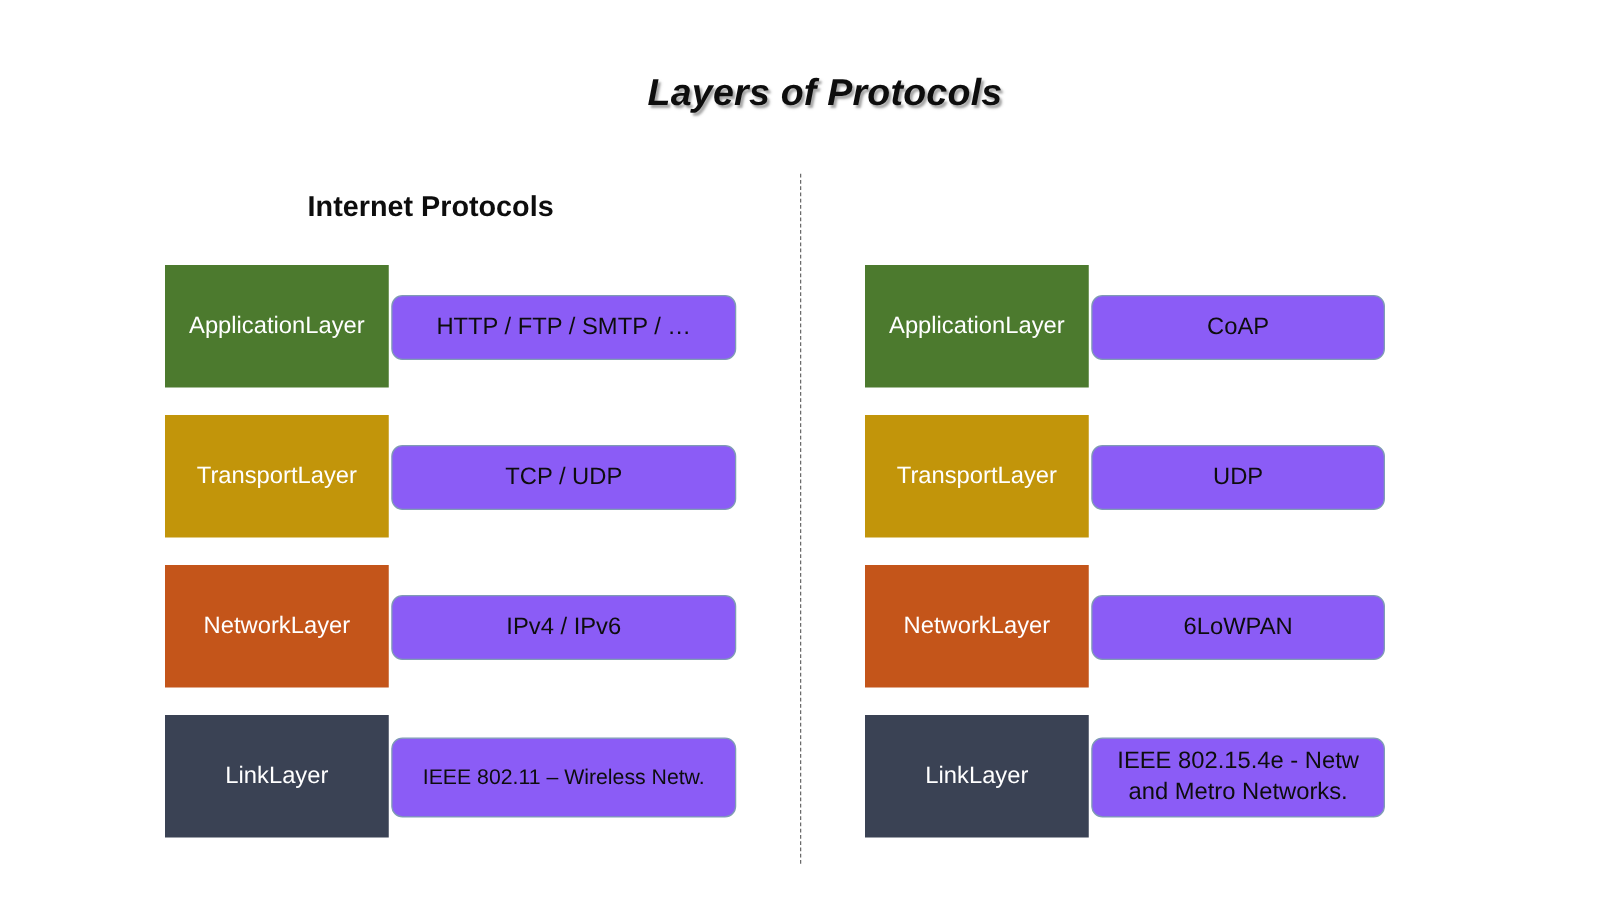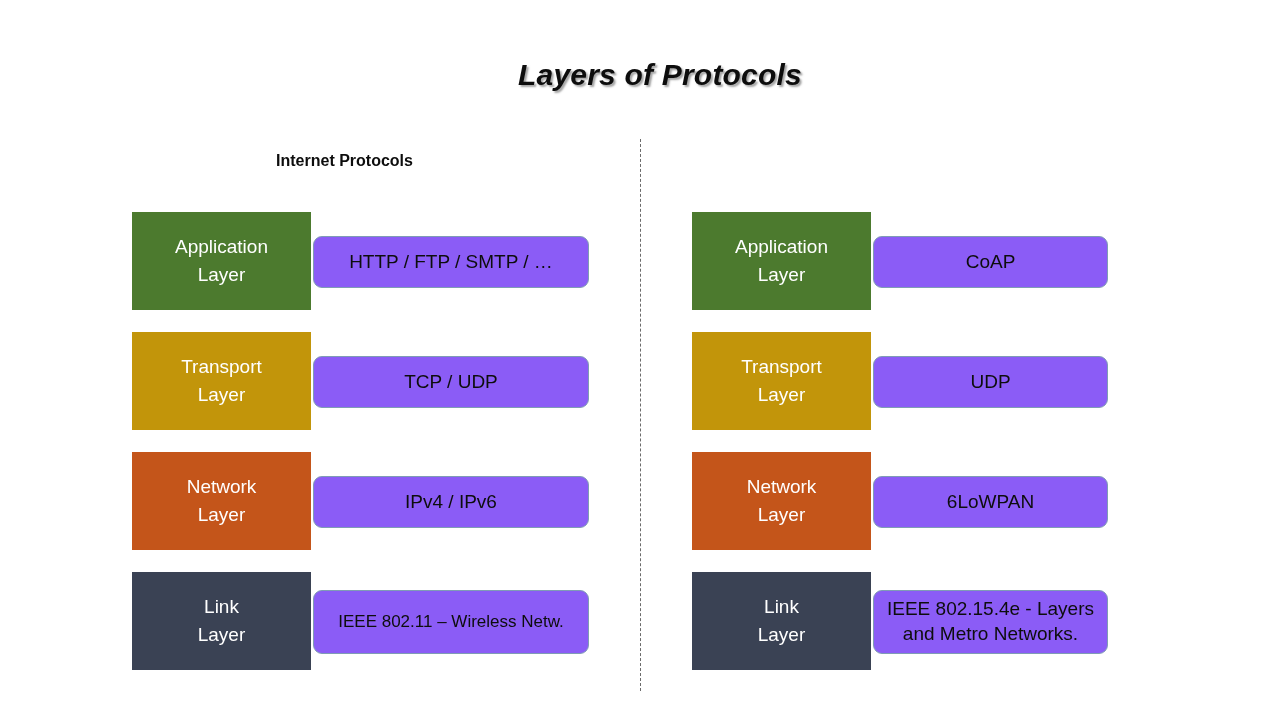--- a/index.html
+++ b/index.html
@@ -32,21 +32,21 @@
     color: #0d0d0d;
     letter-spacing: 0.2px;
     text-shadow: 2px 2px 2px rgba(90,90,90,0.55);
     margin-left: 20px;
   }
 
   
   .col-heading {
     position: absolute;
     top: 152px;
-    font-size: 16px;
+    font-size: 23px;
     font-weight: bold;
     color: #0d0d0d;
     text-align: center;
   }
   .col-heading.left  { left: 132px;  width: 425px; }
   .col-heading.right { left: 692px;  width: 560px; }
 
   
   .divider {
     position: absolute;
@@ -72,21 +72,20 @@
   .row:last-child { margin-bottom: 0; }
 
   
   .layer-box {
     position: absolute;
     left: 0;
     top: 0;
     width: 179px;
     height: 98px;
     display: flex;
-    flex-direction: column;
     align-items: center;
     justify-content: center;
     color: #ffffff;
     font-size: 19px;
     line-height: 1.45;
     text-align: center;
   }
 
   
   .proto-box {
@@ -209,21 +208,21 @@
       </div>
     </div>
 
     <div class="row">
       <div class="layer-box" style="background: rgb(58, 66, 84);">
         <span>Link</span>
         <span>Layer</span>
       </div>
       <div class="proto-box tall big">
         <div>
-          <div>IEEE 802.15.4e - Layers</div>
+          <div>IEEE 802.15.4e - Netw</div>
           <div>and Metro Networks.</div>
         </div>
       </div>
     </div>
 
   </div>
 
 </div>
 
 </body></html>

